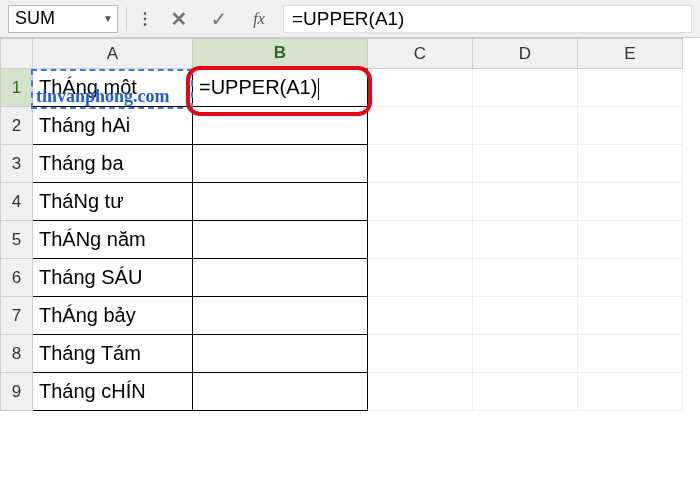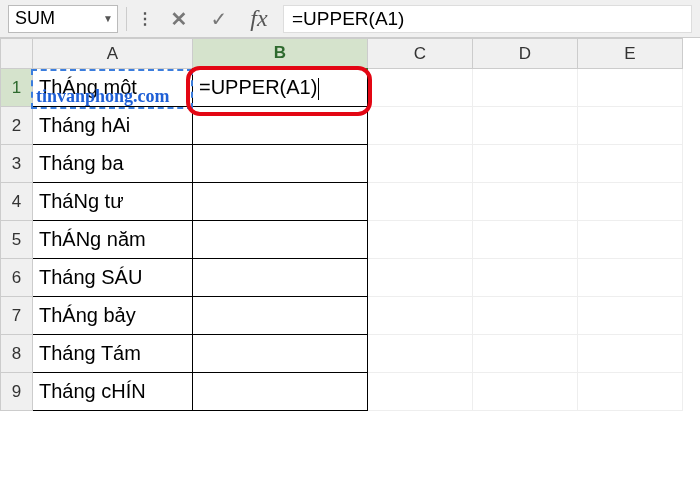--- a/index.html
+++ b/index.html
@@ -5,21 +5,21 @@
   * { box-sizing: border-box; margin: 0; padding: 0; }
   body { font-family: "Segoe UI", Arial, sans-serif; background: #fff; width: 700px; height: 500px; overflow: hidden; }
   
   .formula-bar { display: flex; align-items: center; height: 38px; background: #f0f0f0; border-bottom: 1px solid #ccc; padding: 4px 8px; gap: 8px; }
   .name-box { width: 110px; height: 28px; background: #fff; border: 1px solid #bbb; display: flex; align-items: center; padding: 0 6px; font-size: 18px; position: relative; }
   .name-box .dd { position: absolute; right: 4px; font-size: 10px; color: #555; }
   .fb-sep { width: 1px; height: 24px; background: #ccc; }
   .fb-dots { font-size: 16px; color: #555; padding: 0 2px; font-weight: bold; }
   .fb-btn { width: 32px; height: 28px; display: flex; align-items: center; justify-content: center; color: #777; font-size: 20px; }
   .fb-btn.cancel { font-weight: bold; }
-  .fb-btn.fx { font-style: italic; font-family: "Times New Roman", serif; font-size: 24px; color: #555; }
+  .fb-btn.fx { font-style: italic; font-family: "Times New Roman", serif; font-size: 16px; color: #555; }
   .formula-input { flex: 1; height: 28px; background: #fff; border: 1px solid #ddd; padding: 0 8px; font-size: 19px; display: flex; align-items: center; }
   
   .watermark { position: absolute; left: 36px; top: 48px; color: #1e5fd6; font-family: "Times New Roman", serif; font-size: 18px; font-weight: bold; z-index: 5; }
   
   .sheet-wrap { position: relative; }
   .grid { border-collapse: collapse; table-layout: fixed; }
   .grid th.corner { width: 32px; height: 30px; background: #f0f0f0; border: 1px solid #ccc; }
   .grid th.colh { height: 30px; background: #f0f0f0; border: 1px solid #ccc; font-weight: normal; font-size: 17px; color: #333; text-align: center; }
   .grid th.colh.active { background: #d5e3cc; color: #2e6a2e; font-weight: bold; border-bottom: 2px solid #2e7d32; }
   .grid td.rowh { width: 32px; background: #f0f0f0; border: 1px solid #ccc; text-align: center; font-size: 17px; color: #333; }

